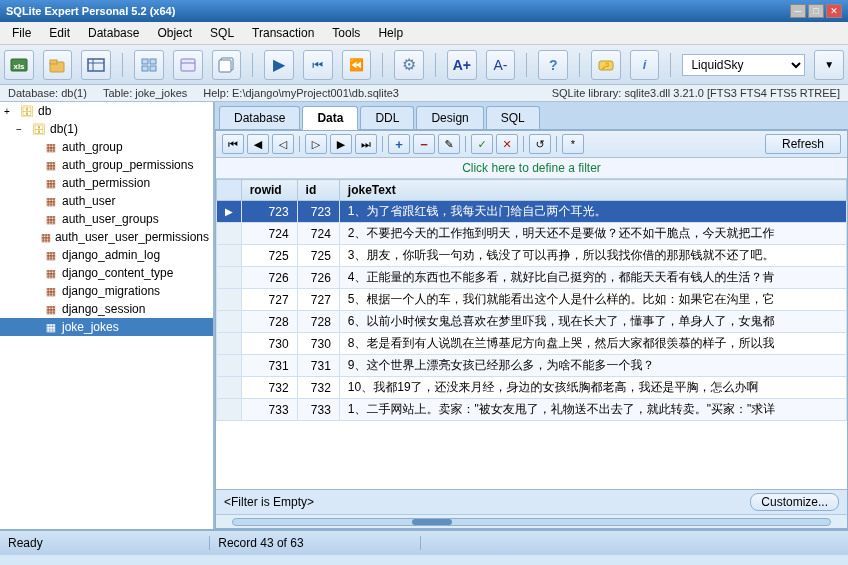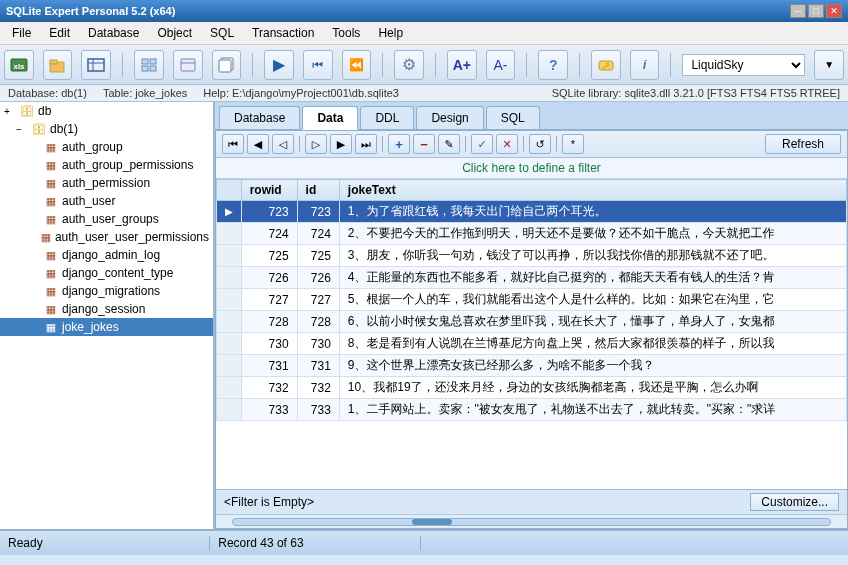--- a/index.html
+++ b/index.html
@@ -238,21 +238,21 @@
       align-items: center;
       justify-content: space-between;
       font-size: 12px;
     }
     .customize-btn {
       padding: 1px 10px;
       background: linear-gradient(to bottom, #f0f6ff, #d8e8f8);
       border: 1px solid #90b0d0;
       cursor: pointer;
       font-size: 12px;
-      border-radius: 0;
+      border-radius: 8px;
     }
 
     
     #hscroll-bar {
       background: #e0eef8;
       border-top: 1px solid #b0c8e0;
       height: 14px;
       display: flex;
       align-items: center;
       padding: 0 16px;

